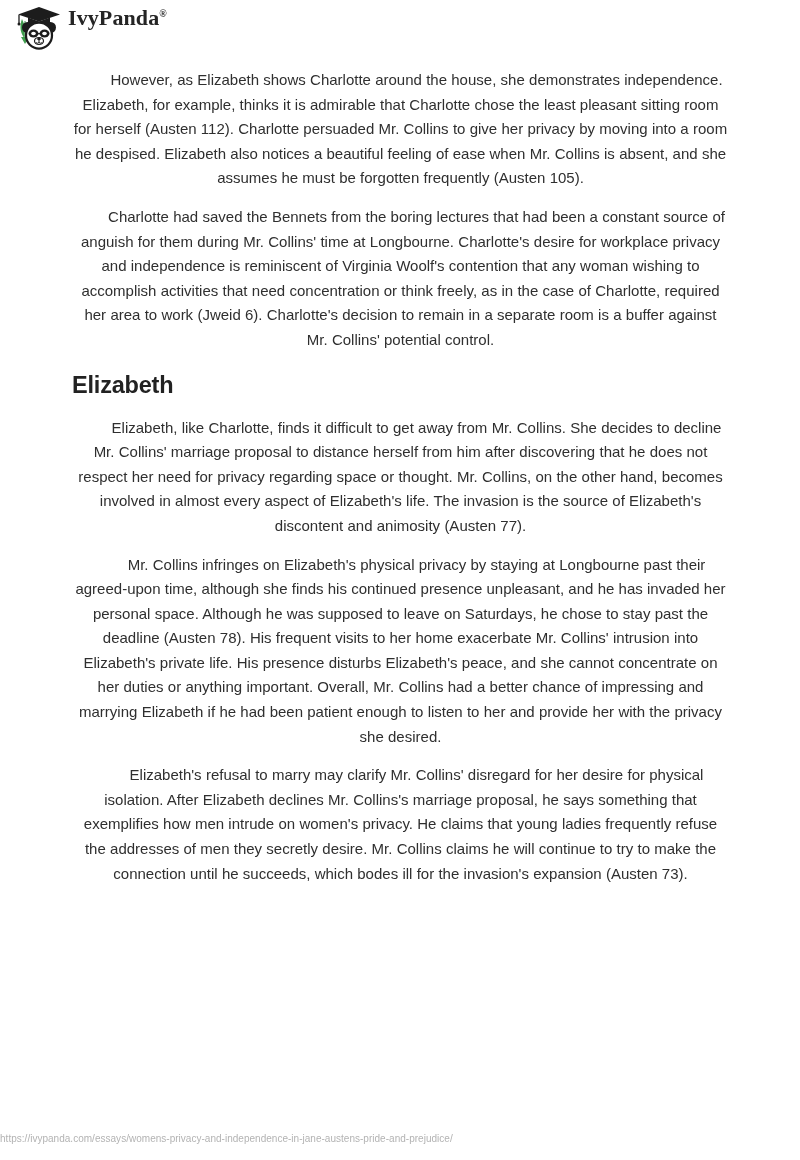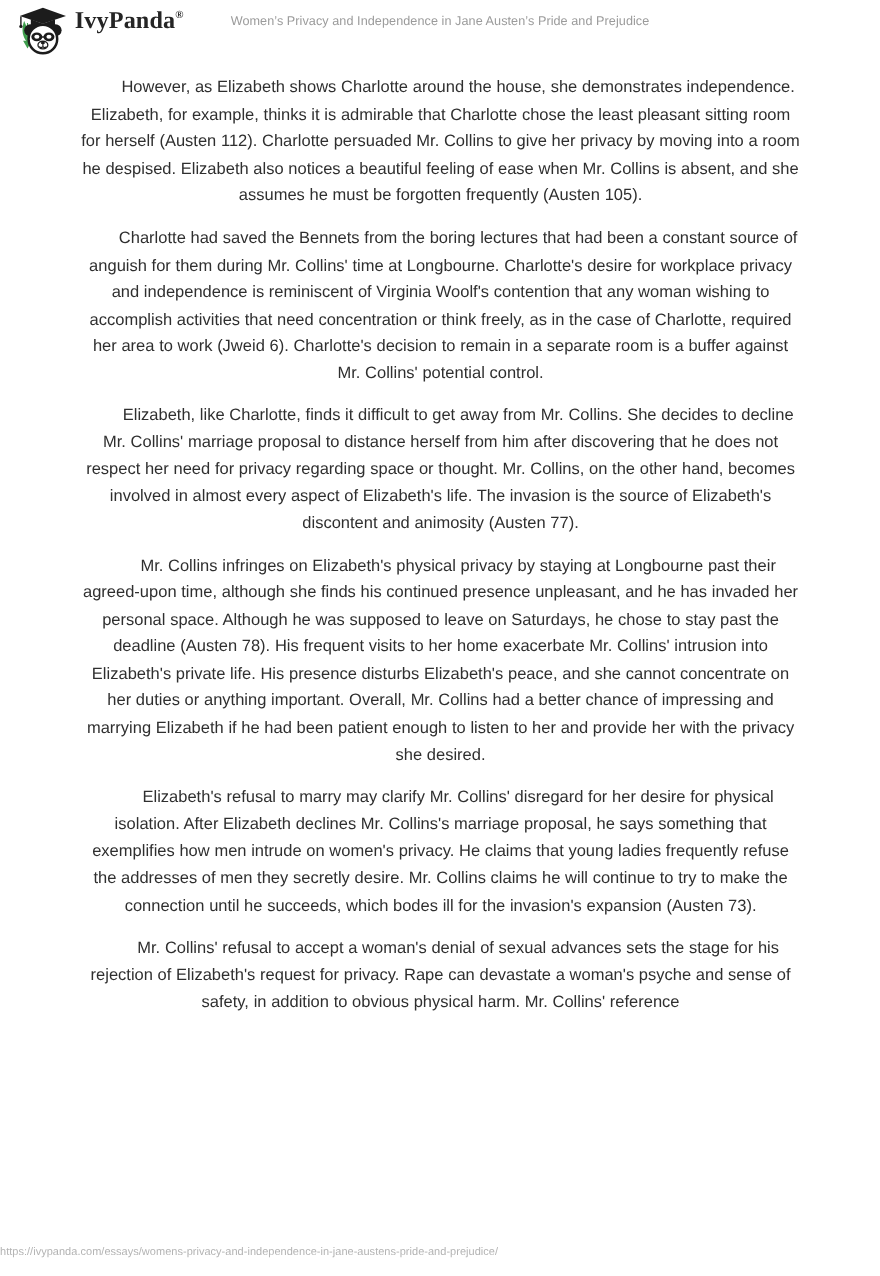--- a/index.html
+++ b/index.html
@@ -141,27 +141,26 @@
         <ellipse cx="46" cy="70" rx="9" ry="7" fill="#ffffff" stroke="#1c1c1c" stroke-width="2.4"></ellipse>
         <ellipse cx="46" cy="66" rx="3.6" ry="2.6" fill="#1c1c1c"></ellipse>
         <path d="M46 68 L46 73" stroke="#1c1c1c" stroke-width="2" fill="none"></path>
         <path d="M46 73 C42 76 40 74 40 72" stroke="#1c1c1c" stroke-width="2" fill="none"></path>
         <path d="M46 73 C50 76 52 74 52 72" stroke="#1c1c1c" stroke-width="2" fill="none"></path>
       </svg>
     </span>
     <span class="brand-name"><span>IvyPanda</span><span class="reg">®</span></span>
   </div>
 
-  <div class="header-title">Women’s Privacy and Independence in Jane Austen’s Pride and Prejudice</div>
 </div>
 
 <div class="content">
   <p class="para">However, as Elizabeth shows Charlotte around the house, she demonstrates independence. Elizabeth, for example, thinks it is admirable that Charlotte chose the least pleasant sitting room for herself (Austen 112). Charlotte persuaded Mr. Collins to give her privacy by moving into a room he despised. Elizabeth also notices a beautiful feeling of ease when Mr. Collins is absent, and she assumes he must be forgotten frequently (Austen 105).</p>
   <p class="para tight">Charlotte had saved the Bennets from the boring lectures that had been a constant source of anguish for them during Mr. Collins' time at Longbourne. Charlotte's desire for workplace privacy and independence is reminiscent of Virginia Woolf's contention that any woman wishing to accomplish activities that need concentration or think freely, as in the case of Charlotte, required her area to work (Jweid 6). Charlotte's decision to remain in a separate room is a buffer against Mr. Collins' potential control.</p>
+  <h2 class="section-heading">Elizabeth</h2>
   <p class="para">Elizabeth, like Charlotte, finds it difficult to get away from Mr. Collins. She decides to decline Mr. Collins' marriage proposal to distance herself from him after discovering that he does not respect her need for privacy regarding space or thought. Mr. Collins, on the other hand, becomes involved in almost every aspect of Elizabeth's life. The invasion is the source of Elizabeth's discontent and animosity (Austen 77).</p>
   <p class="para">Mr. Collins infringes on Elizabeth's physical privacy by staying at Longbourne past their agreed-upon time, although she finds his continued presence unpleasant, and he has invaded her personal space. Although he was supposed to leave on Saturdays, he chose to stay past the deadline (Austen 78). His frequent visits to her home exacerbate Mr. Collins' intrusion into Elizabeth's private life. His presence disturbs Elizabeth's peace, and she cannot concentrate on her duties or anything important. Overall, Mr. Collins had a better chance of impressing and marrying Elizabeth if he had been patient enough to listen to her and provide her with the privacy she desired.</p>
   <p class="para">Elizabeth's refusal to marry may clarify Mr. Collins' disregard for her desire for physical isolation. After Elizabeth declines Mr. Collins's marriage proposal, he says something that exemplifies how men intrude on women's privacy. He claims that young ladies frequently refuse the addresses of men they secretly desire. Mr. Collins claims he will continue to try to make the connection until he succeeds, which bodes ill for the invasion's expansion (Austen 73).</p>
-  <p class="para">Mr. Collins' refusal to accept a woman's denial of sexual advances sets the stage for his rejection of Elizabeth's request for privacy. Rape can devastate a woman's psyche and sense of safety, in addition to obvious physical harm. Mr. Collins' reference</p>
 </div>
 
 <div class="page-footer">
   <span class="footer-url">https://ivypanda.com/essays/womens-privacy-and-independence-in-jane-austens-pride-and-prejudice/</span>
 </div>
 
 </body></html>

